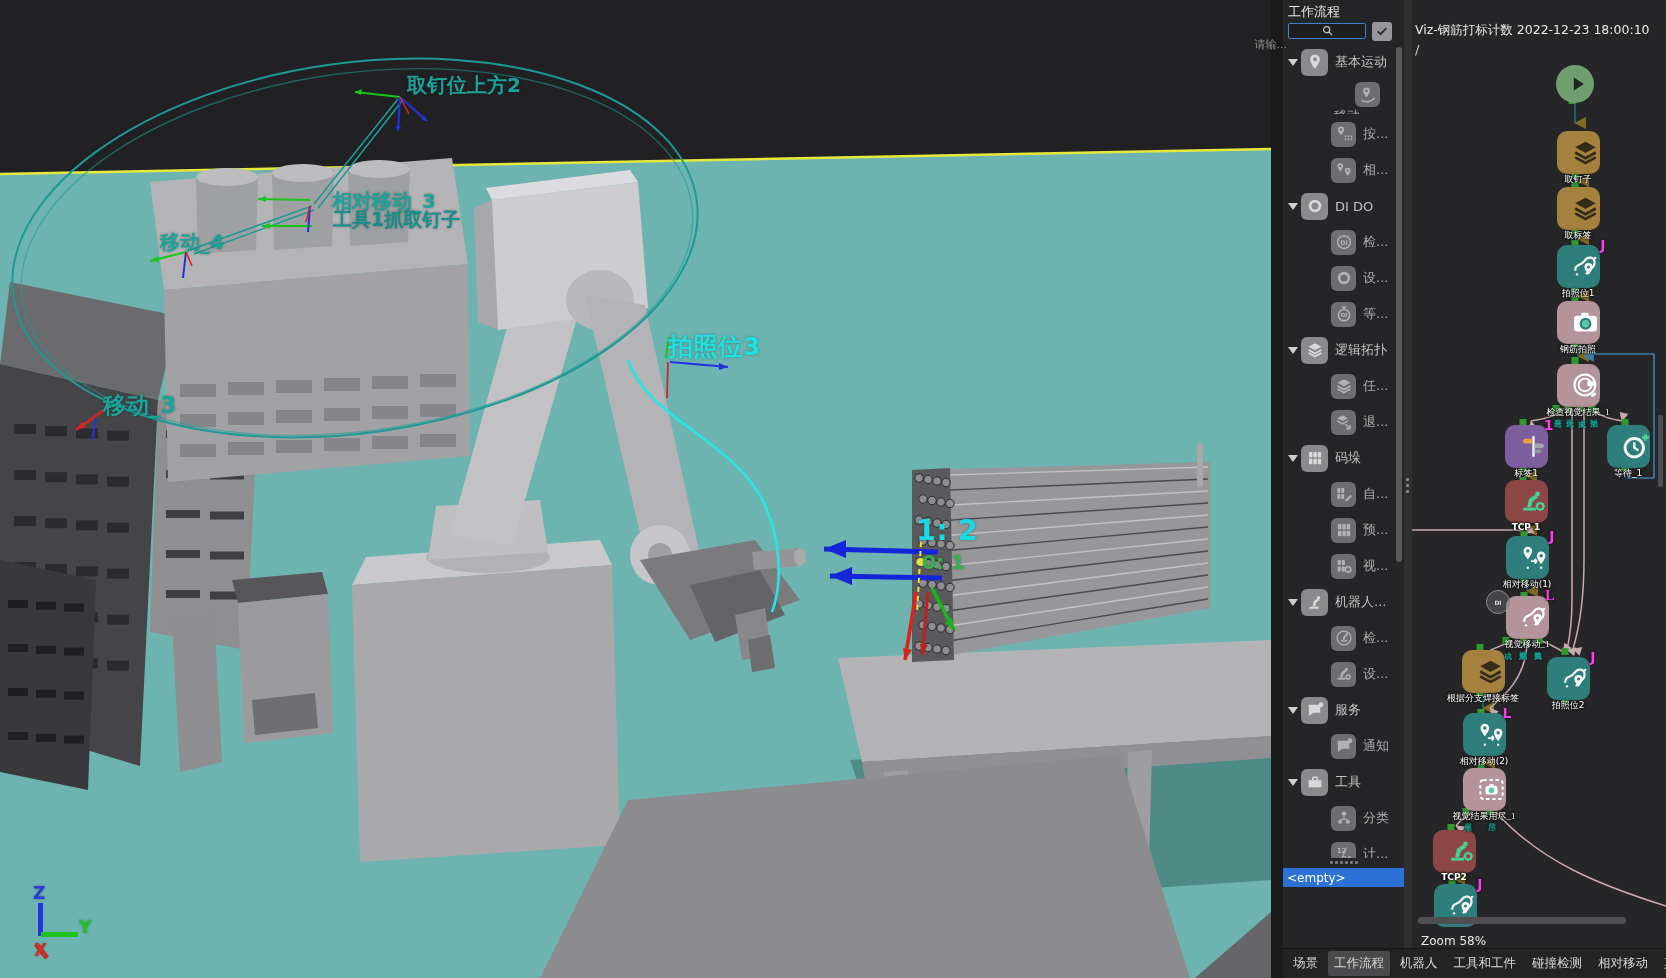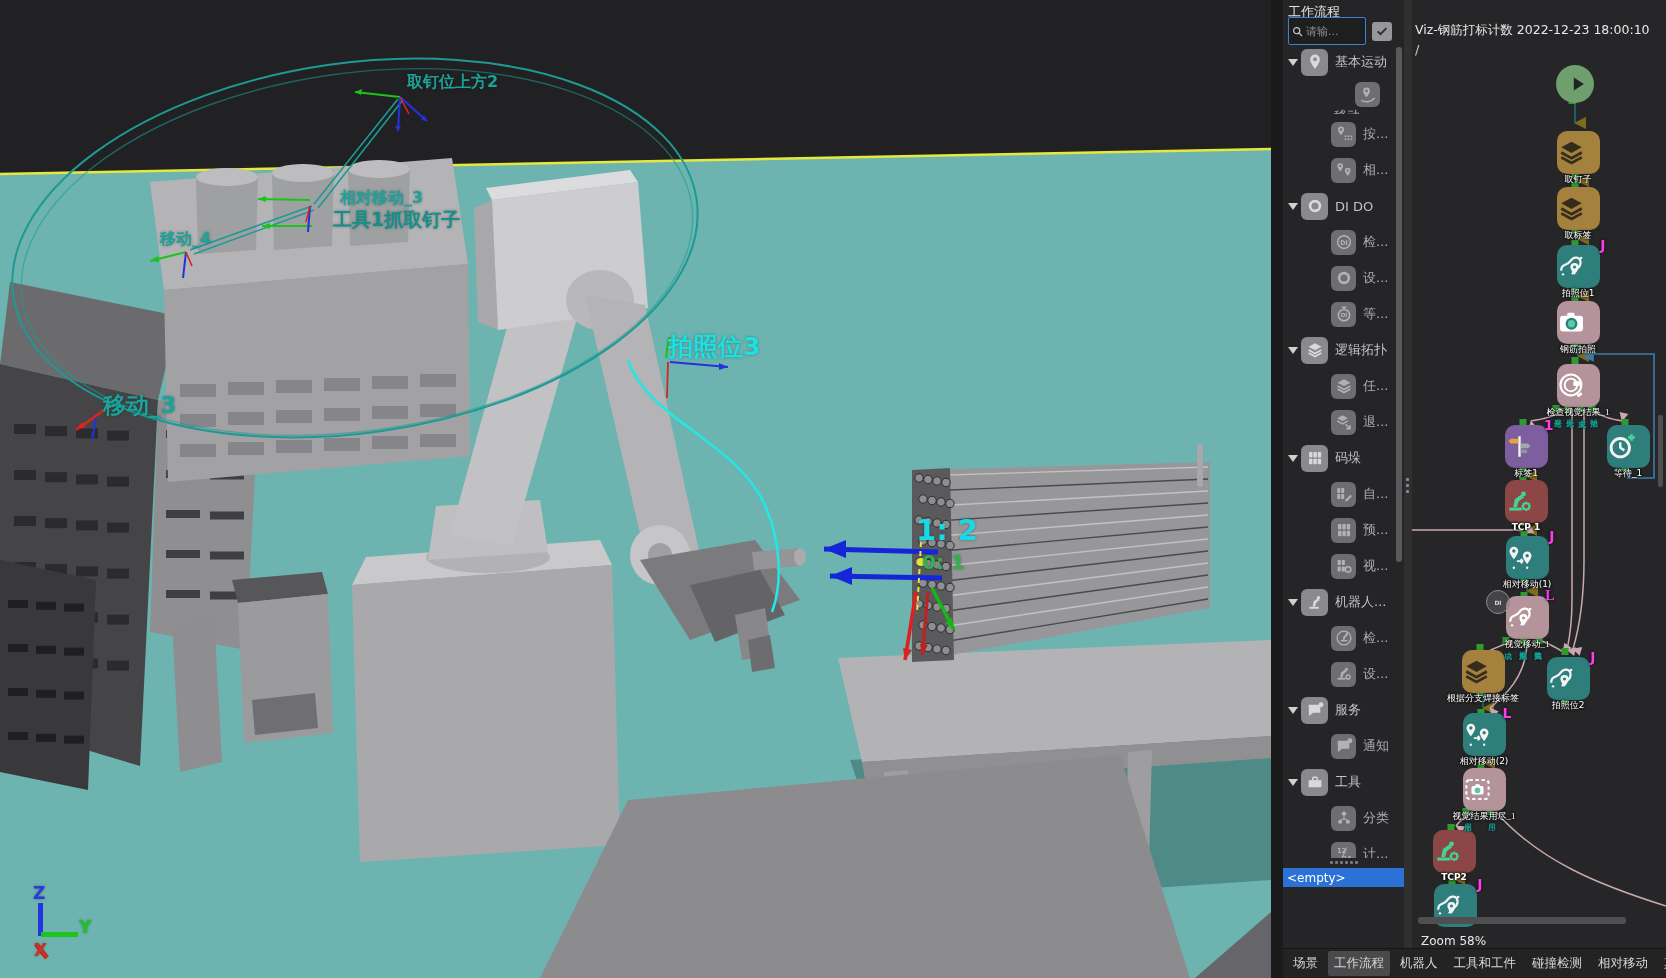--- a/index.html
+++ b/index.html
@@ -4,36 +4,36 @@
 <style>
   html,body{margin:0;padding:0;background:#111;}
   body{width:1666px;height:978px;position:relative;overflow:hidden;
        font-family:"DejaVu Sans","Liberation Sans",sans-serif;
        -webkit-font-smoothing:antialiased;}
   
   #viewport{position:absolute;left:0;top:0;width:1271px;height:978px;background:#212123;overflow:hidden;}
   #gap{position:absolute;left:1271px;top:0;width:12px;height:978px;background:#1a1a1b;}
   .vplabel{position:absolute;white-space:nowrap;font-weight:bold;pointer-events:none;
            text-shadow:0 0 3px rgba(0,0,0,.35);}
-  .vl-teal{font-size:16px;color:#1BA39A;}
+  .vl-teal{font-size:20px;color:#1BA39A;}
   .vl-teal2{font-size:19px;color:#12908A;}
   .vl-teal-big{font-size:23px;color:#1BA39A;}
   .vl-cyan{font-size:25px;color:#1AE2E2;}
   .vl-cyan-xl{font-size:29px;color:#1AD9E6;}
   .vl-green{font-size:20px;color:#2FB44D;}
   .ax-z{font-size:17px;color:#2A3BDB;font-weight:bold;}
   .ax-y{font-size:17px;color:#1EC41E;font-weight:bold;}
   .ax-x{font-size:17px;color:#D03028;font-weight:bold;}
   #vp-scroll{position:absolute;left:1197px;top:443px;width:6px;height:44px;background:#A8A8AA;border-radius:3px;}
   
   #sidebar{position:absolute;left:1283px;top:0;width:121px;height:948px;background:#252527;}
   #panel-title{position:absolute;left:5px;top:3px;font-size:13px;color:#E2E2E2;}
   #search-row{position:absolute;left:5px;top:20px;width:112px;height:22px;display:flex;align-items:center;}
-  #search-box{display:flex;align-items:center;width:78px;height:28px;background:#1E1E1F;
-              border:1px solid #3F7FD0;border-radius:2px;padding:0 2px;box-sizing:border-box;}
+  #search-box{display:flex;align-items:center;width:78px;height:16px;background:#1E1E1F;
+              border:1px solid #3F7FD0;border-radius:2px;padding:0 2px;box-sizing:border-box;flex-direction:column;}
   #search-box svg{width:13px;height:13px;color:#C6C6C8;flex:none;}
   #search-input{flex:1;min-width:0;background:transparent;border:none;outline:none;color:#BFBFC1;
                 font-size:11px;font-family:inherit;}
   #search-input::placeholder{color:#8F8F92;}
   #search-check{margin-left:6px;width:20px;height:19px;background:#97979A;border-radius:3px;
                 display:flex;align-items:center;justify-content:center;}
   #search-check svg{width:14px;height:14px;color:#2F2F31;}
   #tree{position:absolute;left:0;top:44px;width:121px;height:814px;overflow:hidden;}
   .trow{position:absolute;left:0;width:121px;height:32px;display:flex;align-items:center;}
   .tri{width:0;height:0;border:5px solid transparent;border-top:7px solid #CFCFCF;
@@ -50,21 +50,21 @@
   #side-split i{width:3px;height:3px;background:#7A7A7C;border-radius:1px;display:block;}
   #empty-bar{position:absolute;left:0;top:868px;width:121px;height:19px;background:#2B71D6;
              color:#FFF;font-size:12px;display:flex;align-items:center;padding-left:4px;box-sizing:border-box;}
   #splitter{position:absolute;left:1404px;top:0;width:8px;height:948px;background:#303031;}
   #splitter .dots{position:absolute;left:2px;top:478px;display:flex;flex-direction:column;gap:3px;}
   #splitter .dots i{width:3px;height:3px;background:#8A8A8C;border-radius:1px;display:block;}
   
   #graph{position:absolute;left:1412px;top:0;width:254px;height:948px;background:#262628;overflow:hidden;}
   #flow-title{position:absolute;left:3px;top:4px;font-size:12.5px;color:#E8E8E8;white-space:nowrap;}
   .node{position:absolute;width:43px;height:43px;border-radius:10px;
-        display:flex;align-items:center;justify-content:flex-start;}
+        display:flex;align-items:center;justify-content:flex-end;}
   .node svg{width:29px;height:29px;fill:currentColor;}
   .c-orange{background:#A5813E;color:#352C1B;}
   .c-teal{background:#2E7F7C;color:#F4F4F4;}
   .c-pink{background:#B4939B;color:#FFFFFF;font-family:Liberation Serif, serif;}
   .c-purple{background:#7D5FA0;color:#FFFFFF;}
   .c-maroon{background:#8C4646;color:#45D295;font-weight:bold;}
   .nbadge{position:absolute;top:-8px;right:-6px;color:#FF3BEE;font-weight:bold;font-size:14px;
           text-shadow:0 0 3px #000;}
   .nlabel{position:absolute;top:42px;left:50%;transform:translateX(-50%);white-space:nowrap;
           font-size:9px;color:#FFF;text-shadow:0 0 3px #000,0 0 3px #000;}
@@ -471,21 +471,21 @@
       <path d="M921 542 L917 614" stroke="#E8E832" stroke-width="2" stroke-dasharray="5 4"></path>
       <circle cx="921" cy="562" r="4" fill="#E8E832"></circle>
     </g>
 
     <rect x="38" y="903" width="5" height="33" fill="#2136E0"></rect>
     <rect x="41" y="932" width="37" height="5" fill="#1EC41E"></rect>
     <path d="M36 944 L47 958" stroke="#D03028" stroke-width="5"></path>
   </svg>
   <div id="vp-labels">
       <div class="vplabel vl-teal" style="left: 407px; top: 72px;">取钉位上方2</div>
-      <div class="vplabel vl-teal" style="left: 340px; top: 188px;">相对移动_3</div>
+      <div class="vplabel vl-teal" style="left: 332px; top: 188px;">相对移动_3</div>
       <div class="vplabel vl-teal2" style="left: 333px; top: 207px;">工具1抓取钉子</div>
       <div class="vplabel vl-teal" style="left: 160px; top: 229px;">移动_4</div>
       <div class="vplabel vl-teal-big" style="left: 103px; top: 390px;">移动_3</div>
       <div class="vplabel vl-cyan" style="left: 668px; top: 330px;">拍照位3</div>
       <div class="vplabel vl-cyan-xl" style="left: 916px; top: 513px;">1: 2</div>
       <div class="vplabel vl-green" style="left: 922px; top: 550px;">0: 1</div>
     </div>
   <div class="vplabel ax-z" style="left:33px;top:883px;">Z</div>
   <div class="vplabel ax-y" style="left:79px;top:917px;">Y</div>
   <div class="vplabel ax-x" style="left:34px;top:940px;">X</div>

